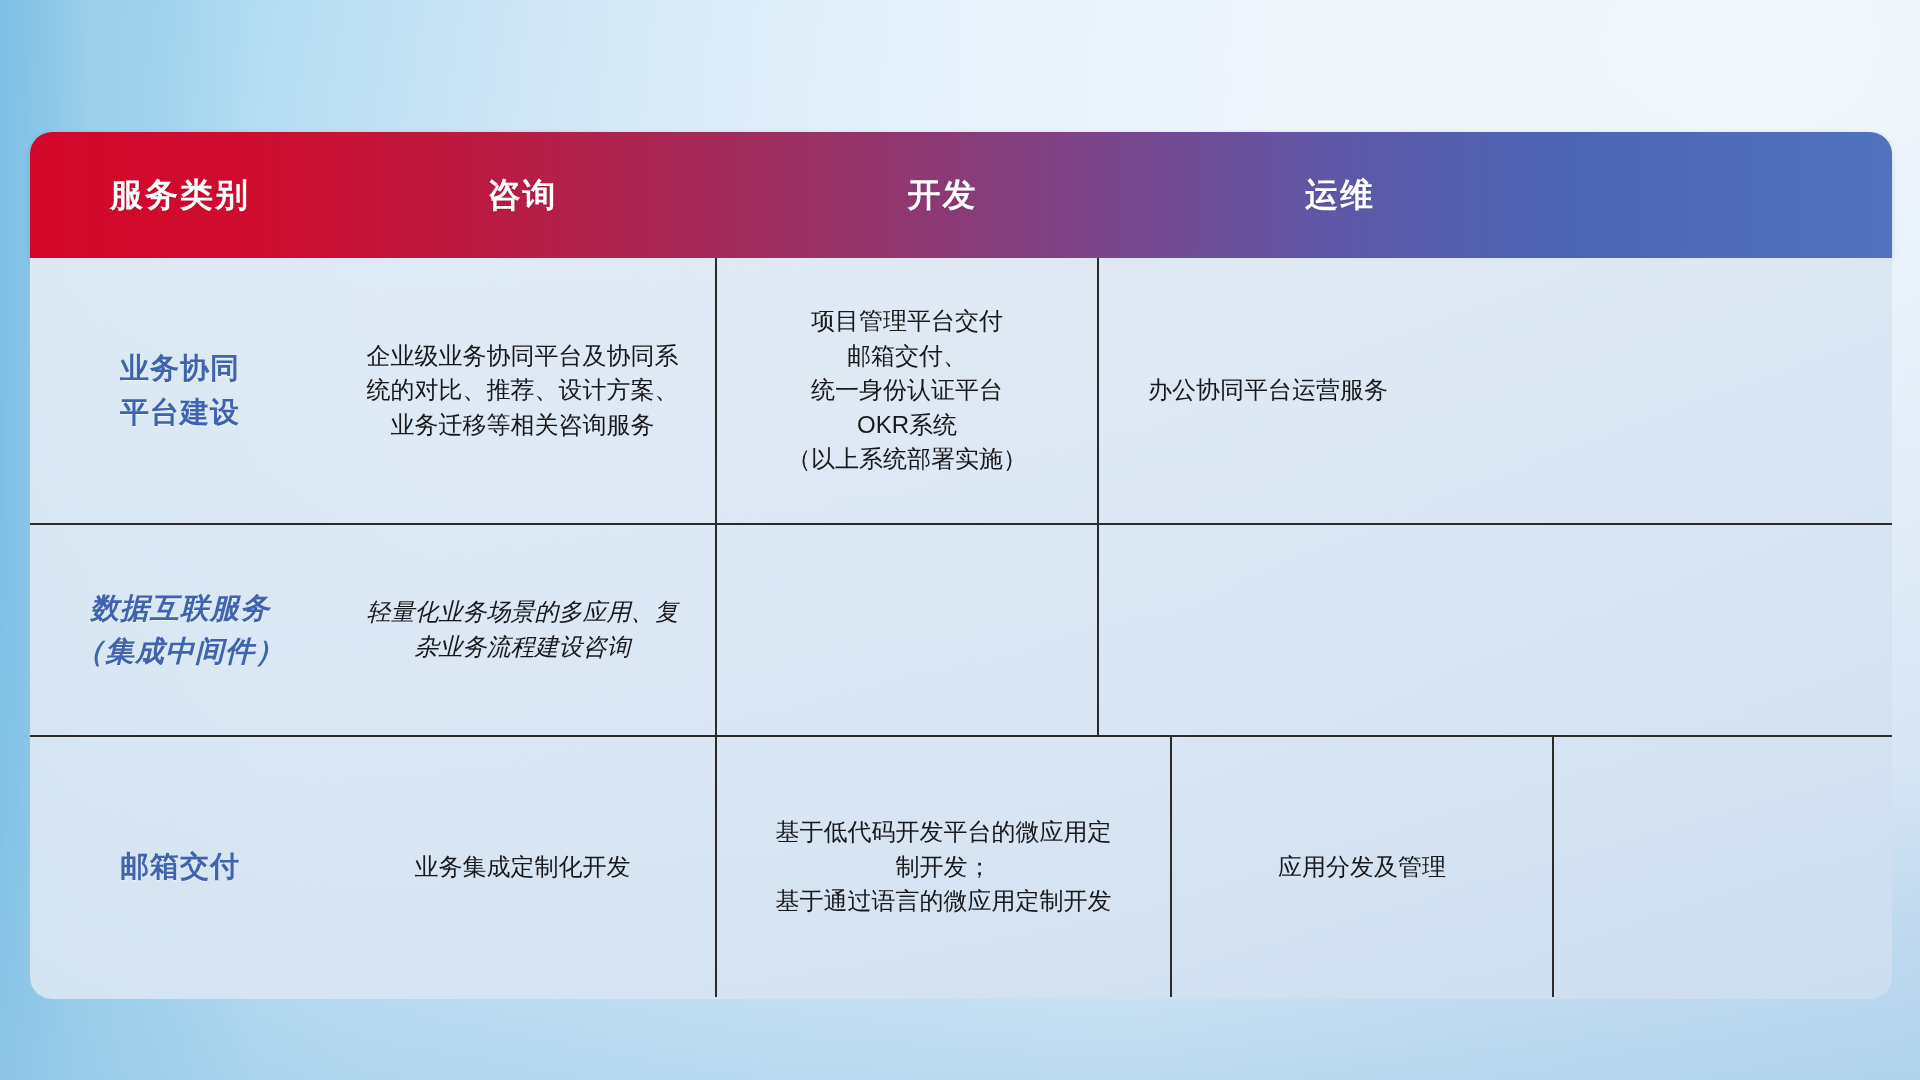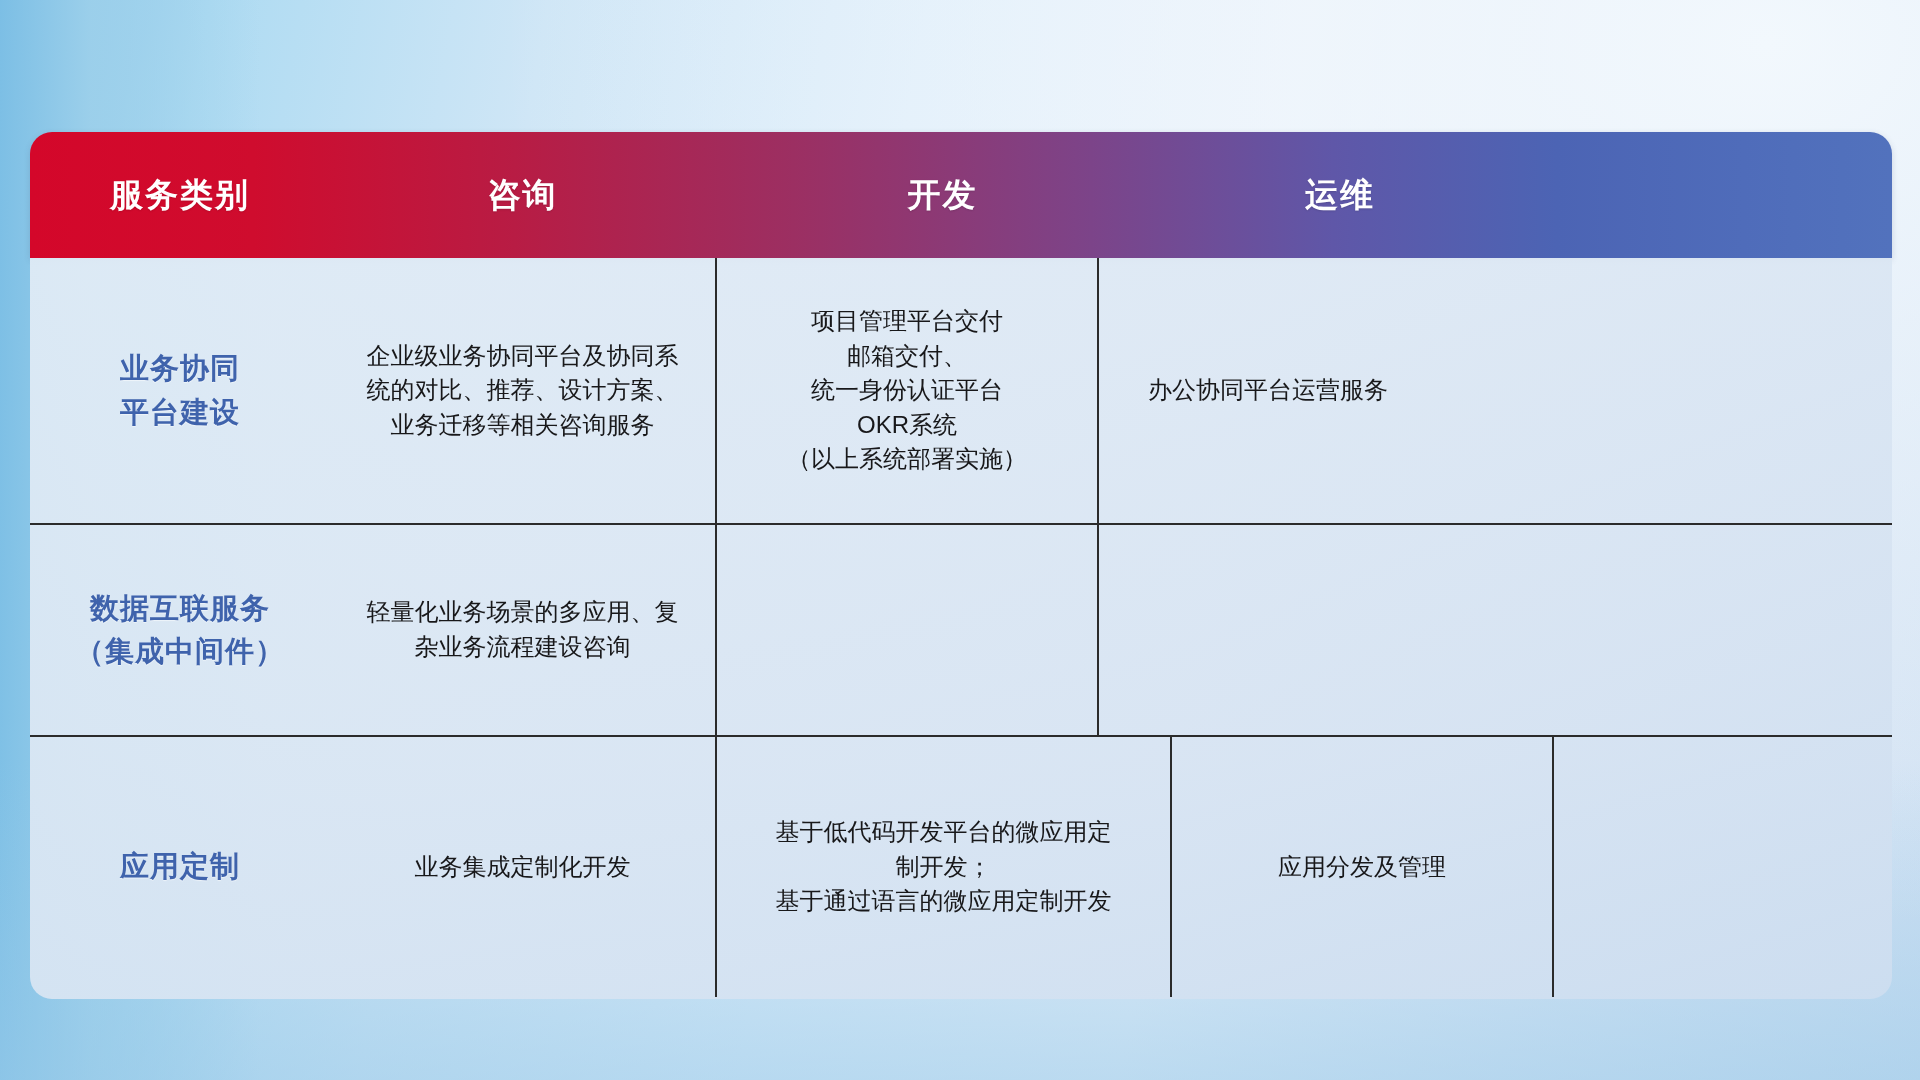--- a/index.html
+++ b/index.html
@@ -114,21 +114,21 @@
   }
 
   
   .c1 { width: 300px; }
   .c2 { width: 385px; }
   .c3 { width: 455px; }
   .c4 { width: 382px; }
   .c5 { width: 340px; }
 
   .r1 { height: 265px; }
-  .r2 { height: 210px; }
+  .r2 { height: 210px; font-style: italic; }
   .r3 { height: 260px; }
 </style>
 </head>
 <body>
 
 <div class="bg-left-wash"></div>
 <div class="bg-bottom-wash"></div>
 
 <div class="table-wrap">
 
@@ -158,21 +158,21 @@
     <div class="tr r2">
       <div class="td c1">数据互联服务
 （集成中间件）</div>
       <div class="td c2">轻量化业务场景的多应用、复
 杂业务流程建设咨询</div>
       <div class="td c4"></div>
       <div class="td c5"></div>
     </div>
 
     <div class="tr r3">
-      <div class="td c1">应用定制</div>
+      <div class="td c1">邮箱交付</div>
       <div class="td c2">业务集成定制化开发</div>
       <div class="td c3">基于低代码开发平台的微应用定
 制开发；
 基于通过语言的微应用定制开发</div>
       <div class="td c4">应用分发及管理</div>
       <div class="td c5"></div>
     </div>
 
   </div>
 </div>

